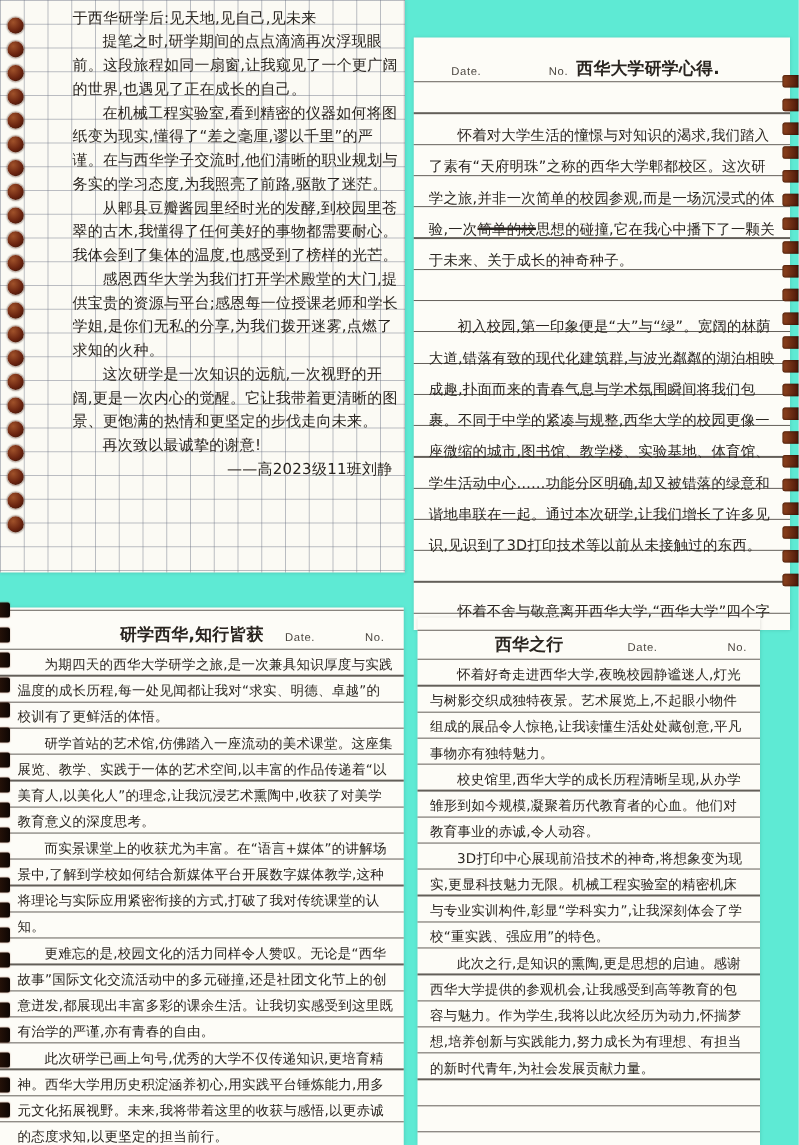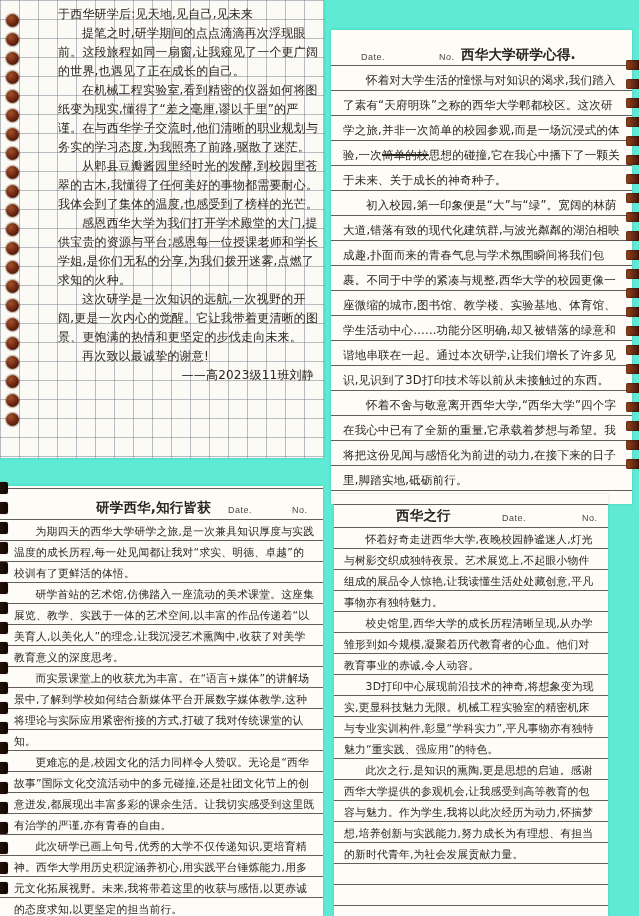--- a/index.html
+++ b/index.html
@@ -49,21 +49,21 @@
     font-family: "Liberation Sans", sans-serif; font-size: 9px;
     color: #4a453f; letter-spacing: .5px; padding-left: 16px;
   }
   .page-title { position: absolute; bottom: 2px; font-size: 13.5px; font-weight: bold; }
 
   .page-tr { left: 331px; top: 30px; width: 301px; height: 474px; }
   .page-tr .date-pos { left: 14px; }
   .page-tr .no-pos { left: 92px; }
   .page-tr .title-pos { left: 130px; }
   .body-tr { padding: 2px 10px 0 12px; font-size: 11.5px; line-height: 25px; }
-  .body-tr p { text-indent: 2em; }
+  .body-tr p { text-indent: 2em; margin-top: 28px; }
   .struck { text-decoration: line-through; text-decoration-thickness: 2px; }
   .sig-tr { text-align: right; padding-right: 28px; }
 
   .page-bl { left: 0; top: 486px; width: 323px; height: 430px; }
   .page-bl .title-pos { left: 96px; }
   .page-bl .date-pos { left: 212px; }
   .page-bl .no-pos { left: 276px; }
   .body-bl { padding: 2px 8px 0 14px; font-size: 10.8px; line-height: 21px; }
   .body-bl p { text-indent: 2em; }
 
@@ -162,21 +162,21 @@
 
   <section class="page page-br lined-20">
     <div class="hdr-20">
       <span class="page-title title-pos hw">西华之行</span>
       <span class="print-label date-pos">Date.</span>
       <span class="print-label no-pos">No.</span>
     </div>
     <div class="body-br hw">
       <p>怀着好奇走进西华大学,夜晚校园静谧迷人,灯光与树影交织成独特夜景。艺术展览上,不起眼小物件组成的展品令人惊艳,让我读懂生活处处藏创意,平凡事物亦有独特魅力。</p>
       <p>校史馆里,西华大学的成长历程清晰呈现,从办学雏形到如今规模,凝聚着历代教育者的心血。他们对教育事业的赤诚,令人动容。</p>
-      <p>3D打印中心展现前沿技术的神奇,将想象变为现实,更显科技魅力无限。机械工程实验室的精密机床与专业实训构件,彰显“学科实力”,平凡事物亦有独特魅力“重实践、强应用”的特色。</p>
+      <p>3D打印中心展现前沿技术的神奇,将想象变为现实,更显科技魅力无限。机械工程实验室的精密机床与专业实训构件,彰显“学科实力”,让我深刻体会了学校“重实践、强应用”的特色。</p>
       <p>此次之行,是知识的熏陶,更是思想的启迪。感谢西华大学提供的参观机会,让我感受到高等教育的包容与魅力。作为学生,我将以此次经历为动力,怀揣梦想,培养创新与实践能力,努力成长为有理想、有担当的新时代青年,为社会发展贡献力量。</p>
     </div>
   </section>
 
   <div class="marks-right">
       <span class="mark-rust"></span>
       <span class="mark-rust"></span>
       <span class="mark-rust"></span>
       <span class="mark-rust"></span>
       <span class="mark-rust"></span>

